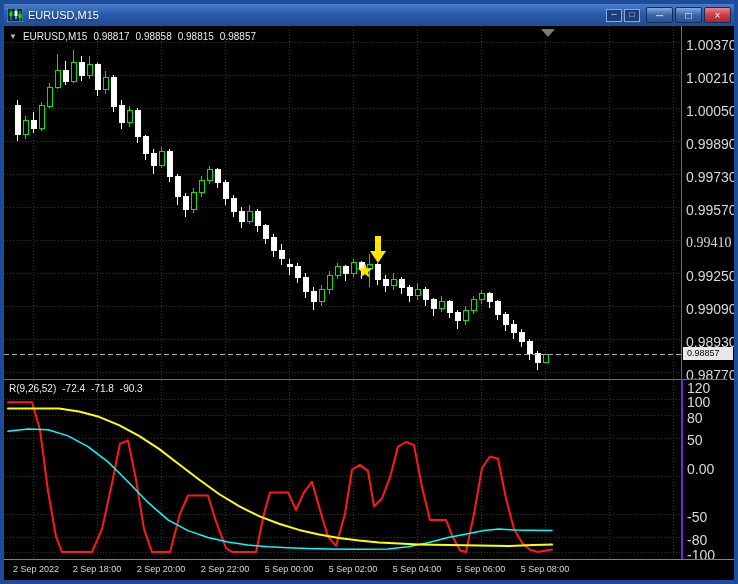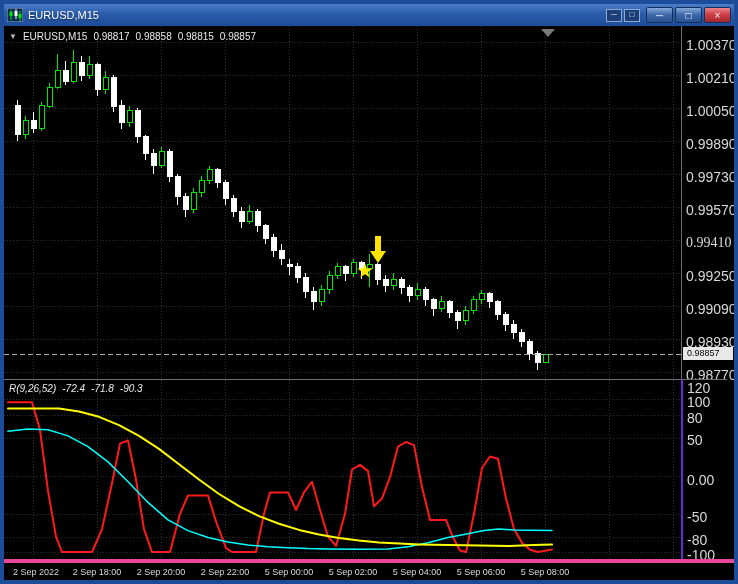--- a/index.html
+++ b/index.html
@@ -16,27 +16,27 @@
   .main-controls{display:flex;gap:2px;}
   .win-btn{width:27px;height:16px;border:1px solid #142f57;border-radius:2px;cursor:pointer;
     background:linear-gradient(180deg,#86a9da,#3a66a8 50%,#2a5191);color:#fff;font-size:10px;line-height:13px;
     text-align:center;font-family:"Liberation Sans",sans-serif;}
   .win-btn.close{background:linear-gradient(180deg,#ea868c,#cf4147 45%,#a6262c);}
   .client{position:relative;width:730px;height:554px;background:#000;overflow:hidden;}
   #chart-area{position:absolute;left:0;top:0;width:677px;height:353px;}
   #price-axis{position:absolute;left:677px;top:0;width:53px;height:353px;border-left:1px solid #6e6e6e;}
   #ind-area{position:absolute;left:0;top:353px;width:677px;height:180px;border-top:1px solid #6e6e6e;}
   #ind-axis{position:absolute;left:677px;top:353px;width:46px;height:180px;border-left:2px solid #6d28d9;border-top:1px solid #6e6e6e;}
-  #time-axis{position:absolute;left:0;top:533px;width:730px;height:21px;border-top:4px solid #ec4899;}
+  #time-axis{position:absolute;left:0;top:533px;width:730px;height:21px;border-top:1px solid #ec4899;}
   .axis-label{position:absolute;left:4px;font-size:14px;color:#d8d8d8;white-space:nowrap;}
   .time-label{position:absolute;top:4px;width:62px;text-align:center;font-size:9px;color:#d8d8d8;white-space:nowrap;}
   .chart-header{position:absolute;left:5px;top:5px;display:flex;gap:6px;align-items:center;
     font-size:10px;color:#eaeaea;}
   .chart-header .marker{color:#b8b8b8;font-size:8px;}
-  .ind-header{position:absolute;left:5px;top:3px;display:flex;gap:6px;font-size:10px;color:#eaeaea;font-style:italic;}
+  .ind-header{position:absolute;left:5px;top:3px;display:flex;gap:6px;font-size:10px;color:#eaeaea;}
   .price-badge{position:absolute;left:1px;width:50px;height:13px;background:#e8e8e8;color:#000;
     font-size:9px;line-height:13px;padding-left:4px;}
   svg{display:block;}
 </style>
 </head>
 <body>
 
 <div class="window">
   <div class="titlebar">
     <span class="title-icon">
@@ -293,21 +293,21 @@
         <span>-71.8</span>
         <span>-90.3</span>
       </div>
     </div>
 
     <div id="ind-axis">
         <div class="axis-label" style="top: 0px;">120</div>
         <div class="axis-label" style="top: 14px; text-align: center;">100</div>
         <div class="axis-label" style="top: 30px;">80</div>
         <div class="axis-label" style="top: 52px;">50</div>
-        <div class="axis-label" style="top: 92px;">0.00</div>
+        <div class="axis-label" style="top: 81px;">0.00</div>
         <div class="axis-label" style="top: 129px;">-50</div>
         <div class="axis-label" style="top: 152px;">-80</div>
         <div class="axis-label" style="top: 167px;">-100</div>
       </div>
     <div id="time-axis">
         <div class="time-label" style="left: 1px;">2 Sep 2022</div>
         <div class="time-label" style="left: 62px;">2 Sep 18:00</div>
         <div class="time-label" style="left: 126px;">2 Sep 20:00</div>
         <div class="time-label" style="left: 190px;">2 Sep 22:00</div>
         <div class="time-label" style="left: 254px;">5 Sep 00:00</div>

